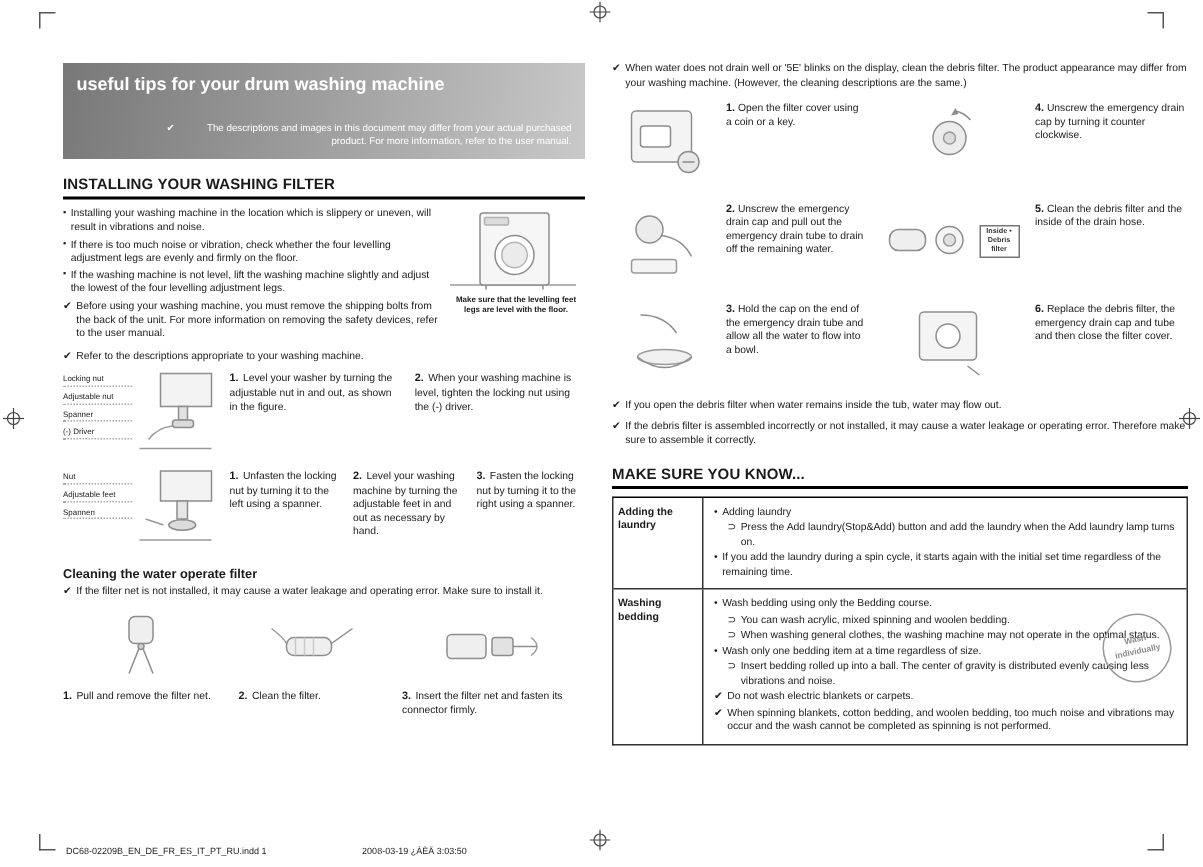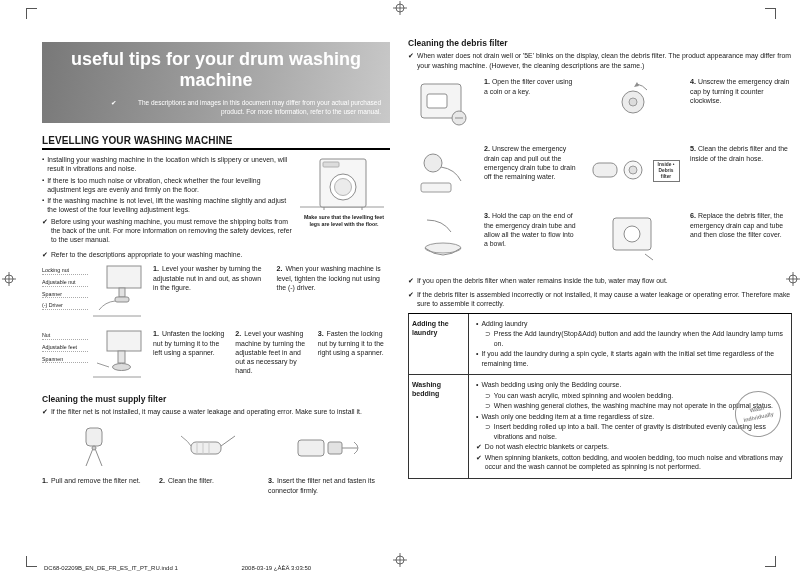--- a/index.html
+++ b/index.html
@@ -23,21 +23,21 @@
 
   
   .col-left  { position:absolute; left:42px;  top:42px; width:348px; }
   .col-right { position:absolute; left:408px; top:38px; width:384px; }
 
   
   .banner {
     background: linear-gradient(100deg, #787878 0%, #9d9d9d 48%, #c9c9c9 100%);
     color:#fff; padding:7px 9px 6px 9px;
   }
-  .btitle { font-size:18px; font-weight:bold; margin-bottom:7px;text-align:center; }
+  .btitle { font-size:12px; font-weight:bold; margin-bottom:18px; }
   .bnote { display:flex; justify-content:flex-end; gap:3px; text-align:right;
            font-size:6.5px; line-height:1.45; padding-left:60px; }
 
   
   .sec { font-size:10px; font-weight:bold; border-bottom:2.5px solid #000;
          padding-bottom:2px; margin:12px 0 5px 0; letter-spacing:0.1px; }
   .sub { font-size:8.5px; font-weight:bold; margin:6px 0 3px 0; }
 
   
   .blist { font-size:6.9px; line-height:1.32; }
@@ -138,21 +138,21 @@
   <div class="col-left">
 
     <div class="banner">
       <div class="btitle">useful tips for your drum washing machine</div>
       <div class="bnote">
         <span class="chk">✔</span>
         <span>The descriptions and images in this document may differ from your actual purchased product. For more information, refer to the user manual.</span>
       </div>
     </div>
 
-    <h2 class="sec">LEVELLING YOUR WASHING MACHINE</h2>
+    <h2 class="sec">INSTALLING YOUR WASHING FILTER</h2>
 
     <div class="inst">
       <div class="figwrap">
         <svg width="88" height="58" viewBox="0 0 88 58">
           <line x1="2" y1="52" x2="86" y2="52" stroke="#9a9a9a"></line>
           <rect x="22" y="4" width="46" height="48" rx="2" fill="#f6f6f6" stroke="#8d8d8d"></rect>
           <rect x="25" y="7" width="16" height="5" rx="1" fill="#dcdcdc" stroke="#b0b0b0"></rect>
           <circle cx="45" cy="32" r="13" fill="#fff" stroke="#8d8d8d"></circle>
           <circle cx="45" cy="32" r="8.5" fill="#ebebeb" stroke="#b5b5b5"></circle>
           <line x1="26" y1="52" x2="26" y2="55" stroke="#8d8d8d"></line>
@@ -238,21 +238,21 @@
           <b>2.</b>
           <span>Level your washing machine by turning the adjustable feet in and out as necessary by hand.</span>
         </div>
         <div class="step">
           <b>3.</b>
           <span>Fasten the locking nut by turning it to the right using a spanner.</span>
         </div>
       </div>
     </div>
 
-    <h3 class="sub">Cleaning the must supply filter</h3>
+    <h3 class="sub">Cleaning the water operate filter</h3>
     <div class="vnote">
       <span class="chk">✔</span>
       <span>If the filter net is not installed, it may cause a water leakage and operating error. Make sure to install it.</span>
     </div>
 
     <div class="wsteps">
       <div class="wstep">
         <div class="wimg">
           <svg width="76" height="50" viewBox="0 0 76 50">
             <rect x="30" y="4" width="16" height="18" rx="4" fill="#efefef" stroke="#8d8d8d"></rect>
@@ -294,21 +294,20 @@
         <div class="step">
           <b>3.</b>
           <span>Insert the filter net and fasten its connector firmly.</span>
         </div>
       </div>
     </div>
   </div>
 
   <div class="col-right">
 
-    <h3 class="sub" style="margin-top:0;">Cleaning the debris filter</h3>
     <div class="vnote">
       <span class="chk">✔</span>
       <span>When water does not drain well or '5E' blinks on the display, clean the debris filter. The product appearance may differ from your washing machine. (However, the cleaning descriptions are the same.)</span>
     </div>
 
     <div class="dgrid">
 
       <div class="dimg">
         <svg width="62" height="56" viewBox="0 0 62 56">
           <rect x="8" y="8" width="40" height="34" rx="3" fill="#f4f4f4" stroke="#8d8d8d"></rect>
@@ -384,20 +383,21 @@
 
     <div class="vnote" style="margin-top:8px;">
       <span class="chk">✔</span>
       <span>If you open the debris filter when water remains inside the tub, water may flow out.</span>
     </div>
     <div class="vnote">
       <span class="chk">✔</span>
       <span>If the debris filter is assembled incorrectly or not installed, it may cause a water leakage or operating error. Therefore make sure to assemble it correctly.</span>
     </div>
 
+    <h2 class="sec">MAKE SURE YOU KNOW...</h2>
 
     <div class="ktable">
       <div class="krow">
         <div class="klabel">Adding the laundry</div>
         <div class="kcontent">
           <div class="ki">
             <span class="m">•</span>
             <span>Adding laundry</span>
           </div>
           <div class="ki ind">

